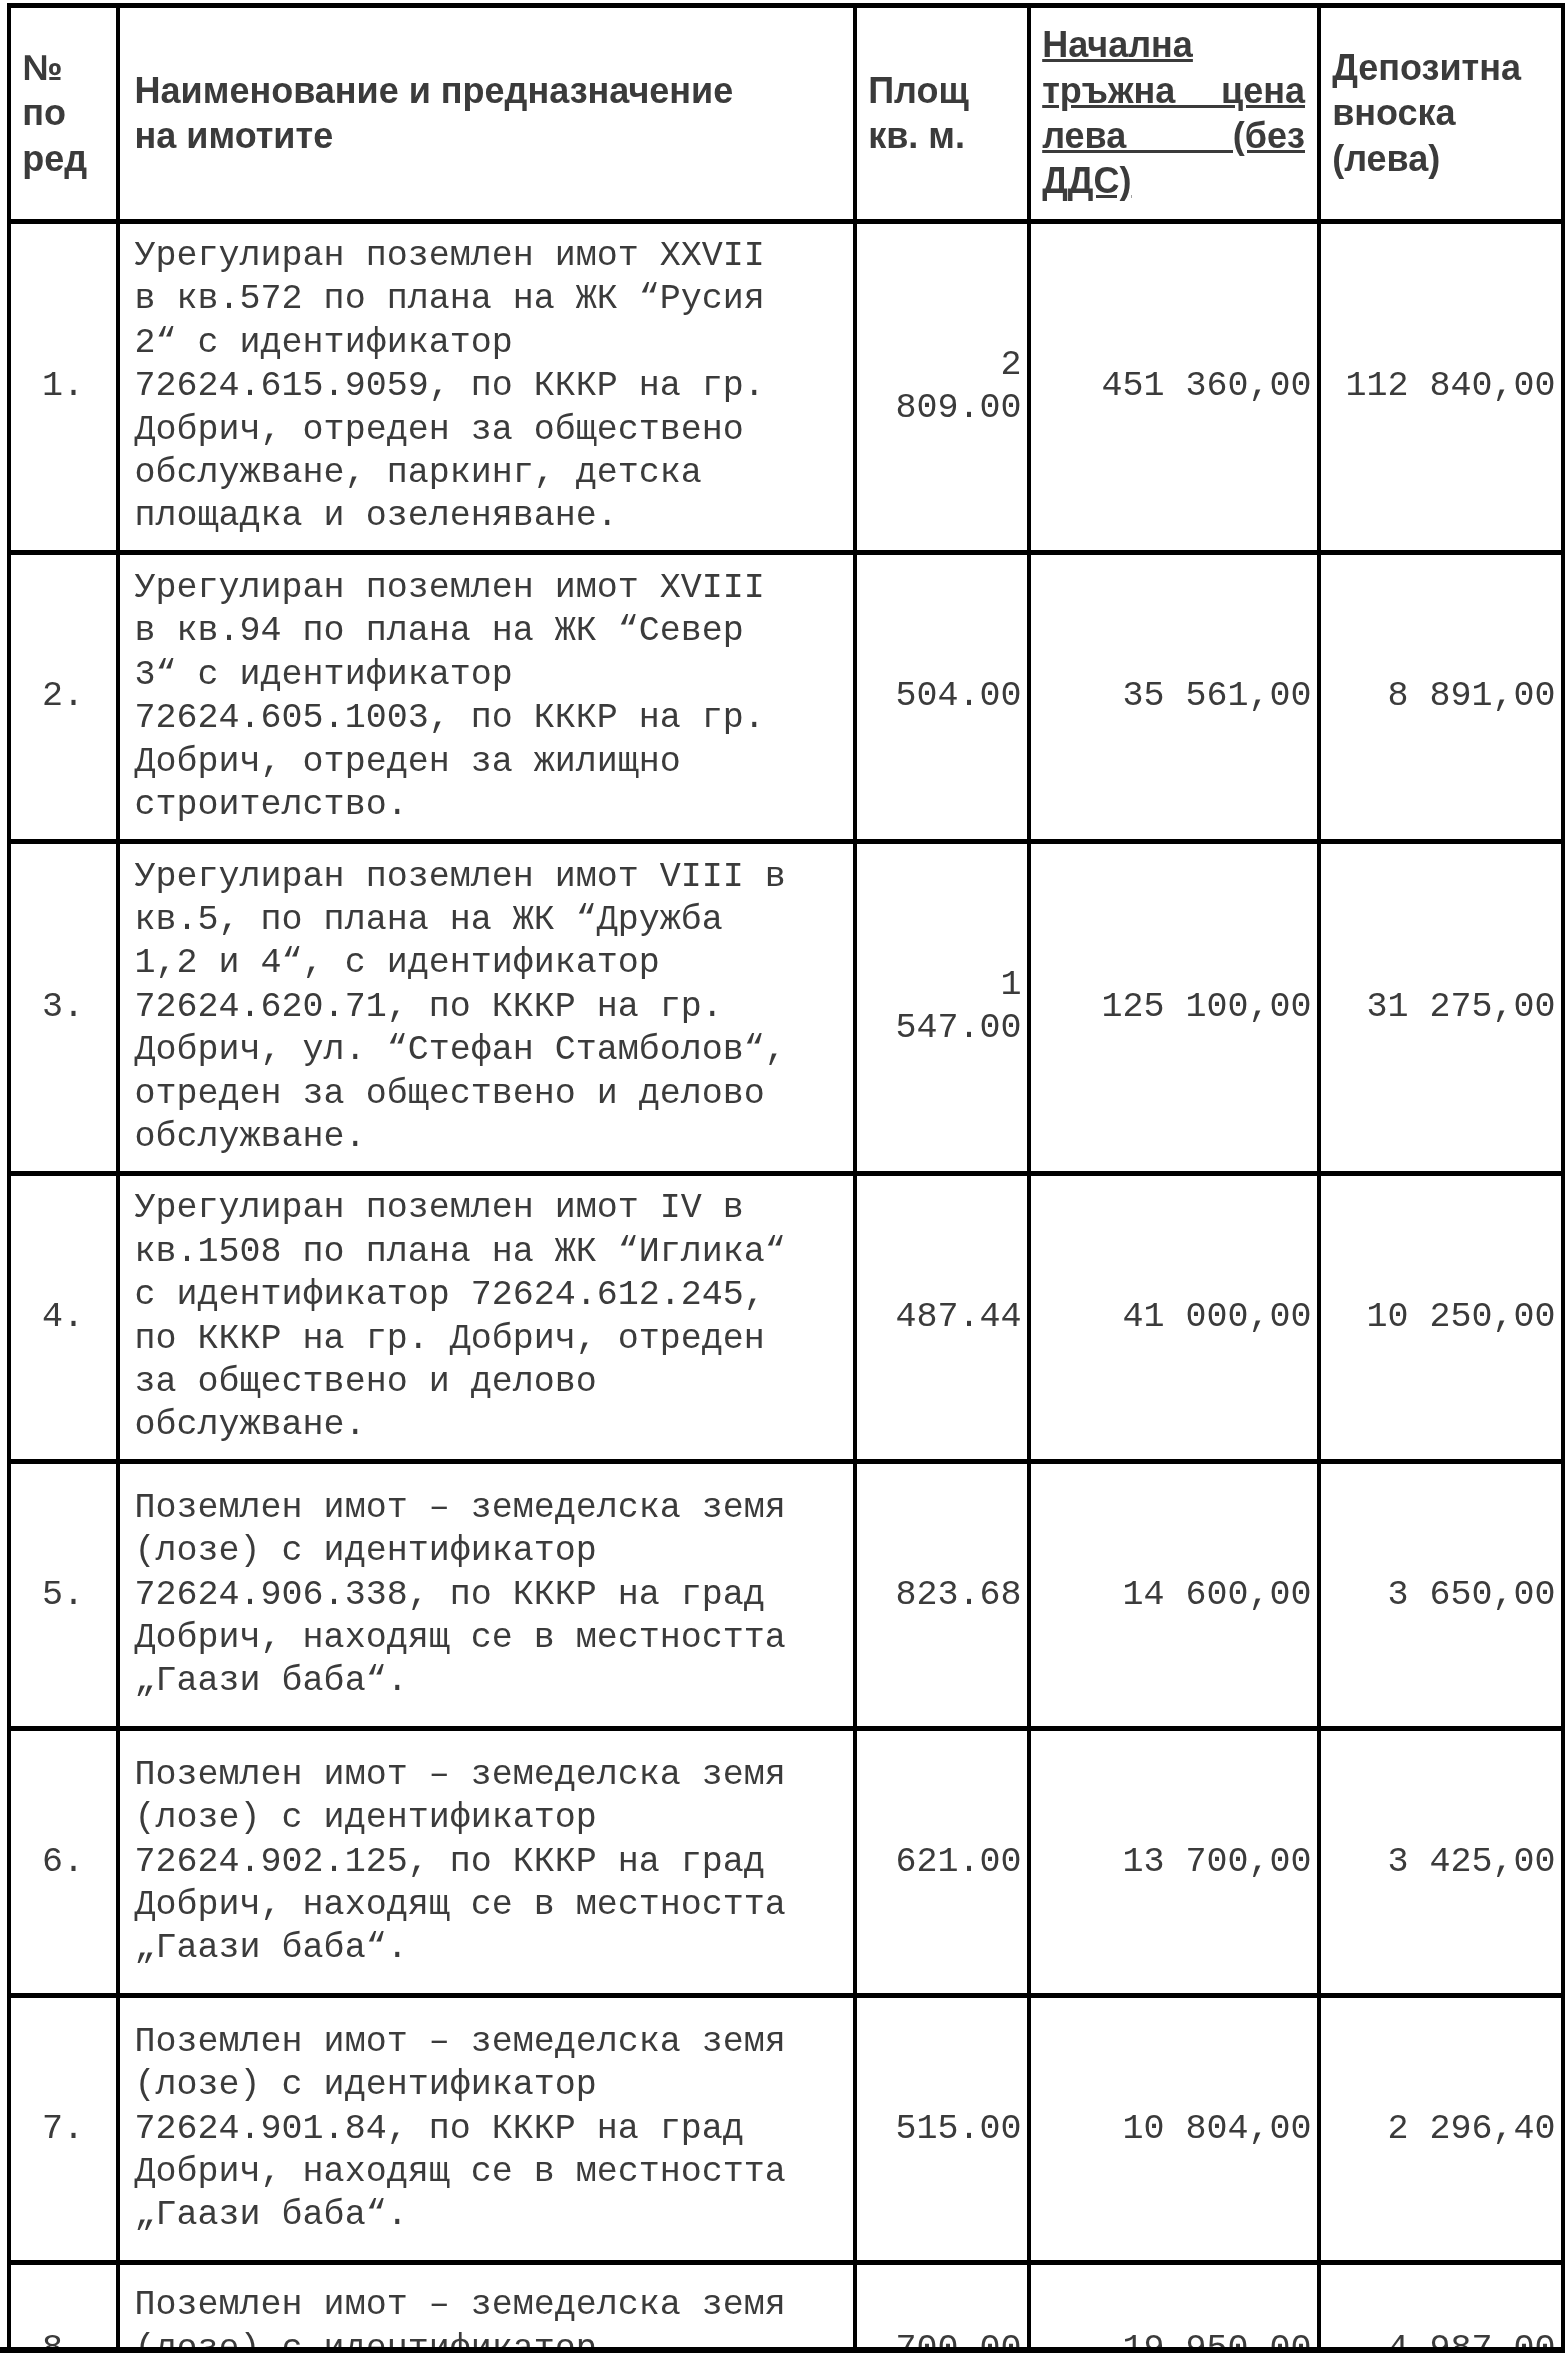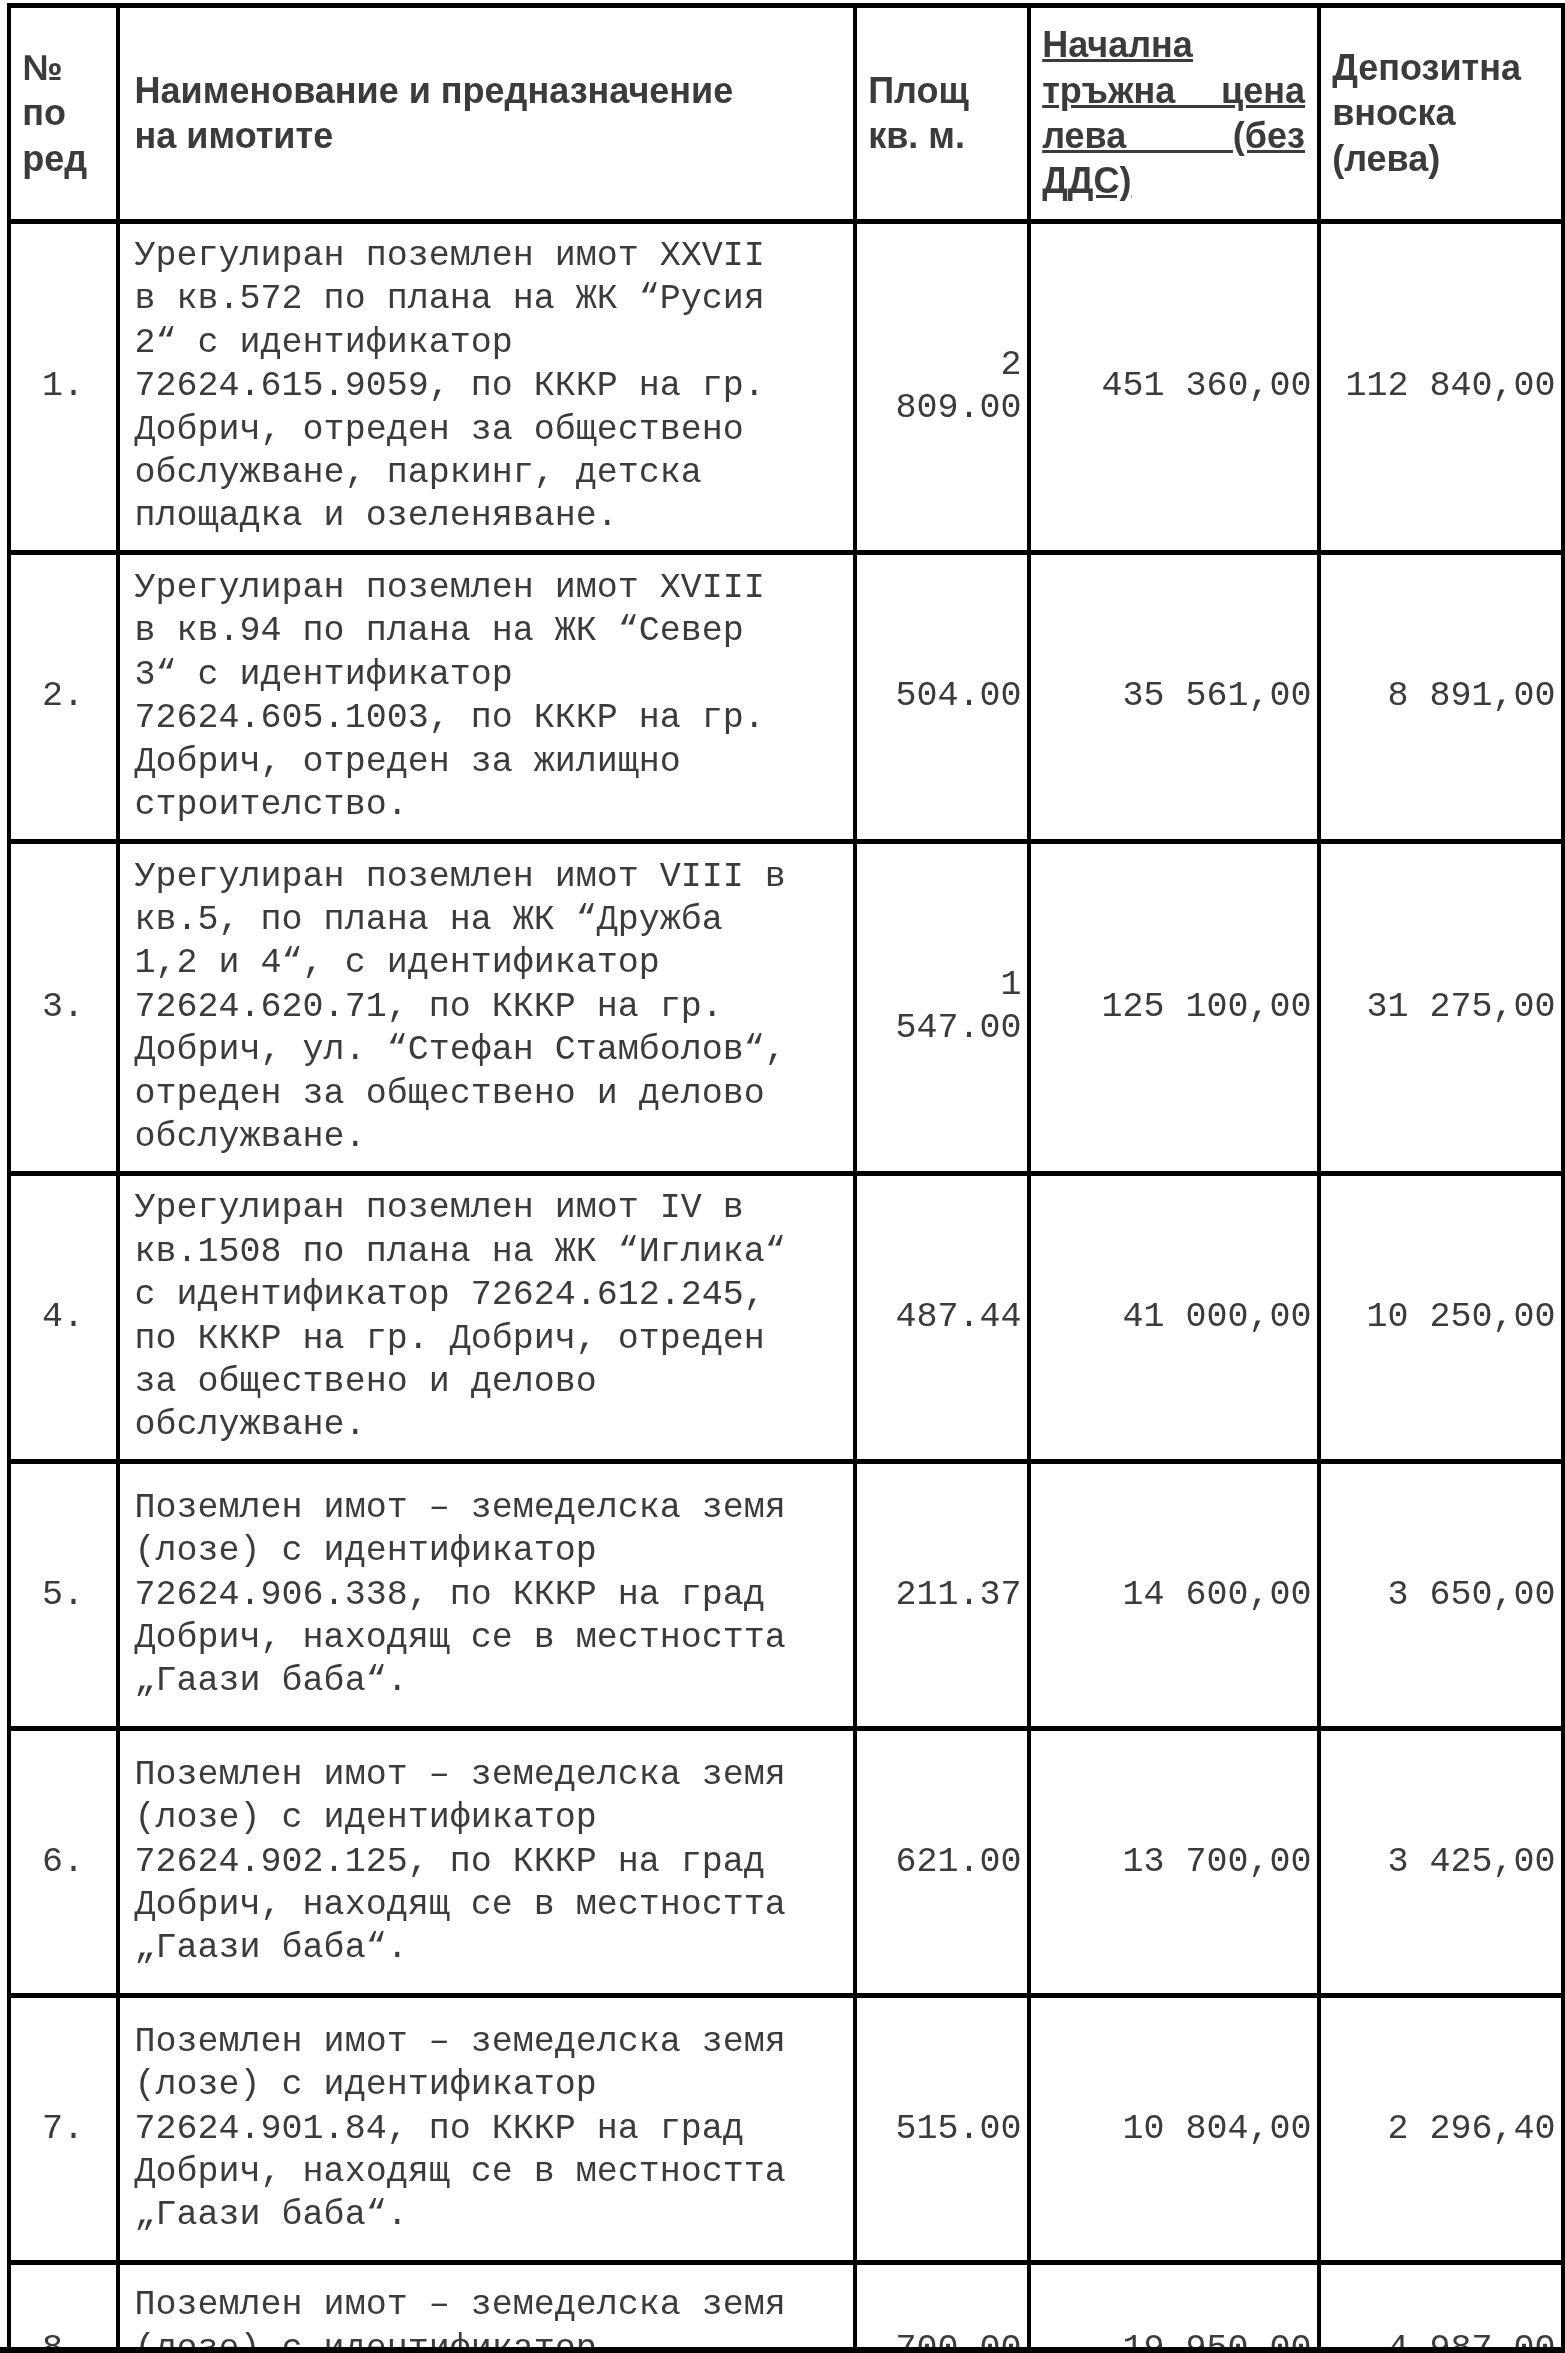--- a/index.html
+++ b/index.html
@@ -105,21 +105,21 @@
       <tr>
         <td class="c-num">4.</td>
         <td class="c-name">Урегулиран поземлен имот IV в кв.1508 по плана на ЖК “Иглика“ с идентификатор 72624.612.245, по КККР на гр. Добрич, отреден за обществено и делово обслужване.</td>
         <td class="c-area">487.44</td>
         <td class="c-price">41 000,00</td>
         <td class="c-deposit">10 250,00</td>
       </tr>
       <tr>
         <td class="c-num">5.</td>
         <td class="c-name">Поземлен имот – земеделска земя (лозе) с идентификатор 72624.906.338, по КККР на град Добрич, находящ се в местността „Гаази баба“.</td>
-        <td class="c-area">211.37</td>
+        <td class="c-area">823.68</td>
         <td class="c-price">14 600,00</td>
         <td class="c-deposit">3 650,00</td>
       </tr>
       <tr>
         <td class="c-num">6.</td>
         <td class="c-name">Поземлен имот – земеделска земя (лозе) с идентификатор 72624.902.125, по КККР на град Добрич, находящ се в местността „Гаази баба“.</td>
         <td class="c-area">621.00</td>
         <td class="c-price">13 700,00</td>
         <td class="c-deposit">3 425,00</td>
       </tr>

